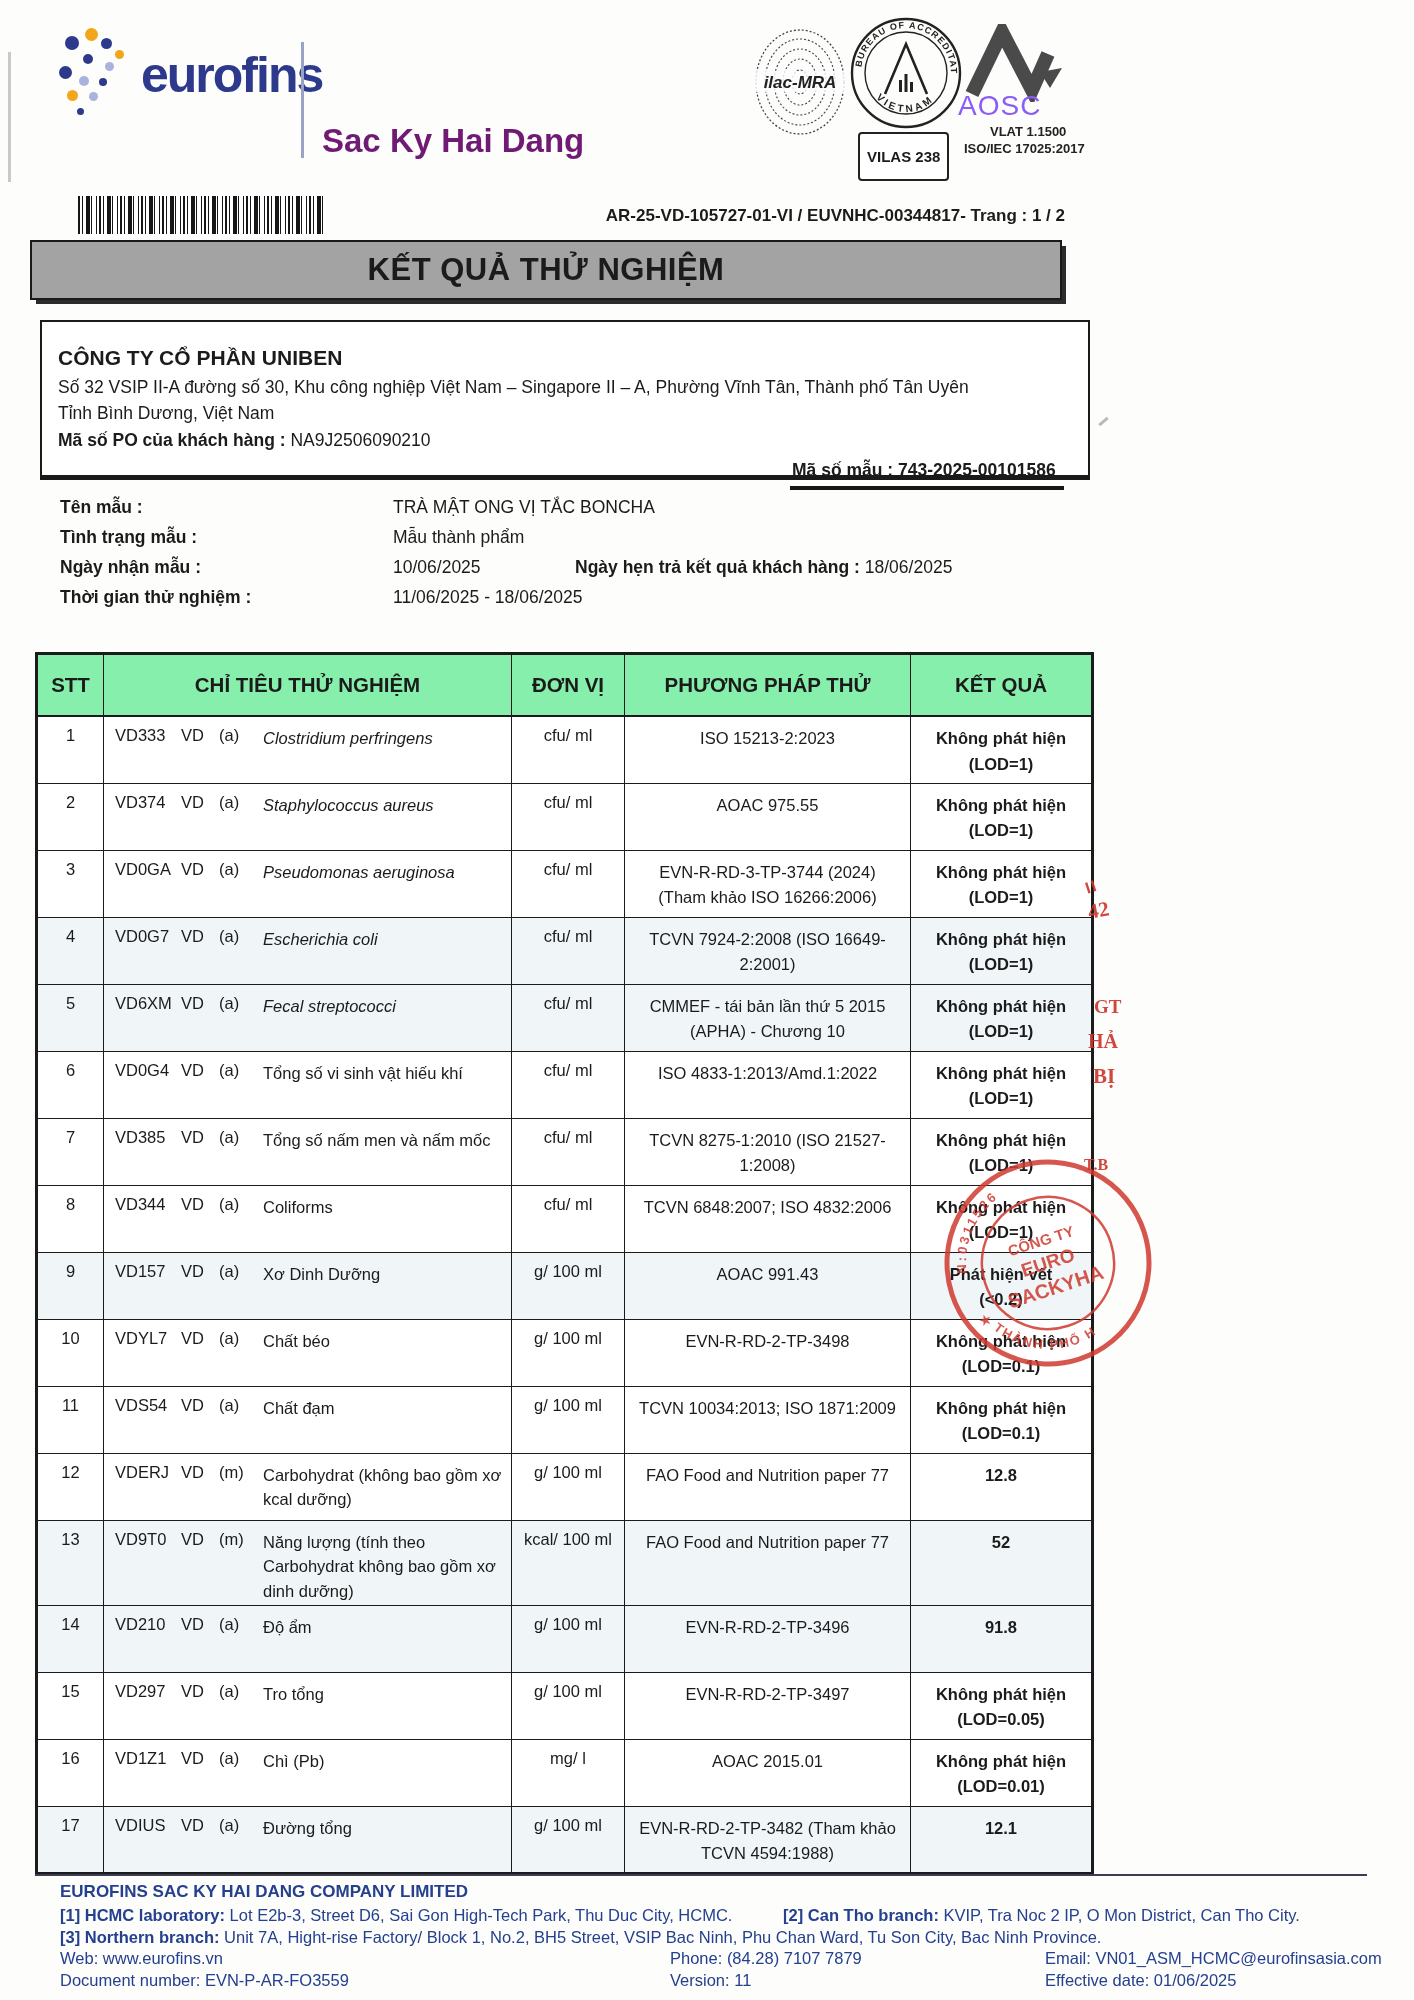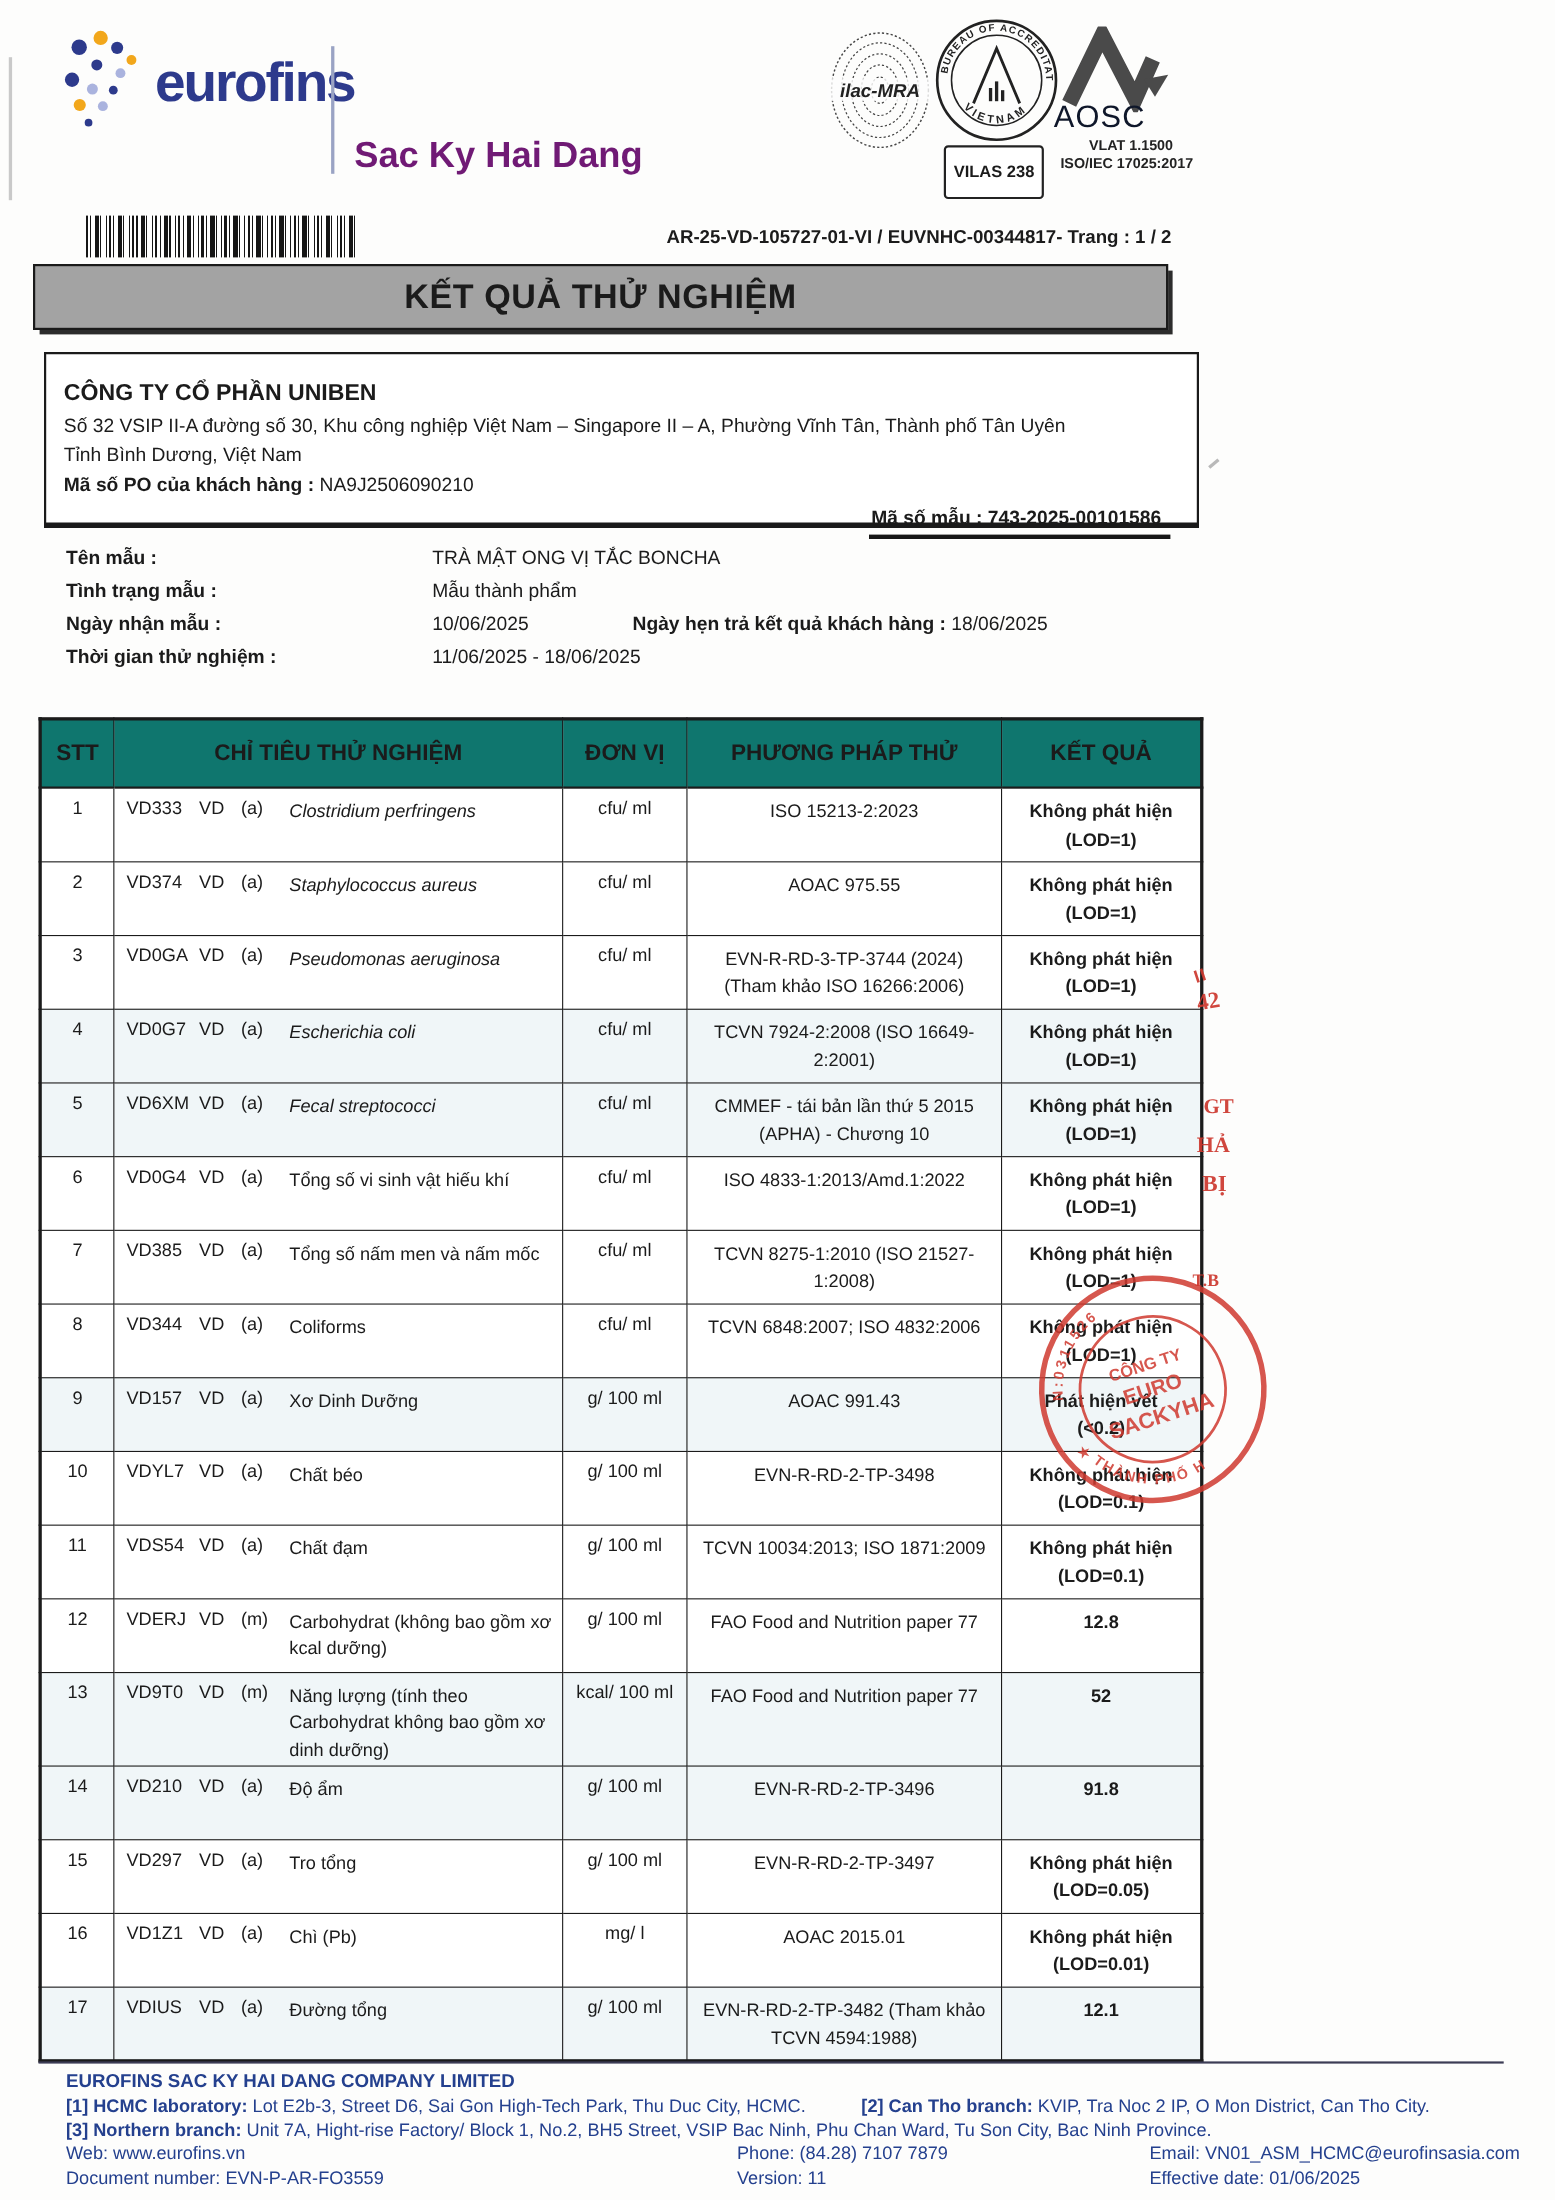--- a/index.html
+++ b/index.html
@@ -23,21 +23,21 @@
   .brand-text{font-size:50px;font-weight:700;color:#2d3a8c;letter-spacing:-2px;line-height:94px;margin-left:10px;}
   .brand-divider{position:absolute;left:301px;top:42px;width:3px;height:116px;background:#9aa3c4;}
   .sub-brand{position:absolute;left:322px;top:122px;font-size:33px;font-weight:700;color:#701a75;}
 
   
   .acc-ilac{position:absolute;left:752px;top:26px;width:96px;height:112px;}
   .acc-boa{position:absolute;left:849px;top:16px;width:114px;height:114px;}
   .vilas{position:absolute;left:858px;top:132px;border:2.5px solid #222;border-radius:4px;
          padding:12px 7px;font-weight:700;font-size:15px;height:21px;line-height:21px;background:#fff;}
   .acc-aosc{position:absolute;left:958px;top:24px;width:140px;height:140px;}
-  .aosc-name{position:absolute;left:0px;top:66px;font-size:28px;color:#0f172a;letter-spacing:1px;}
+  .aosc-name{position:absolute;left:0px;top:66px;font-size:28px;color:#8b5cf6;letter-spacing:1px;}
   .aosc-vlat{position:absolute;left:32px;top:100px;font-size:13px;font-weight:700;color:#222;}
   .aosc-iso{position:absolute;left:6px;top:117px;font-size:13px;font-weight:700;color:#222;}
 
   
   .barcode{position:absolute;left:78px;top:196px;width:246px;height:38px;
     background:repeating-linear-gradient(90deg,#161616 0 2px,#fff 2px 4px,#161616 4px 5px,#fff 5px 8px,
       #161616 8px 12px,#fff 12px 13px,#161616 13px 14px,#fff 14px 18px,#161616 18px 19px,#fff 19px 21px);}
   .report-no{position:absolute;left:500px;top:206px;width:565px;text-align:right;font-size:17px;font-weight:700;}
 
   
@@ -56,21 +56,21 @@
   .sample-rows{position:absolute;left:35px;top:497px;width:1060px;}
   .s-row{position:relative;height:30px;font-size:17.5px;}
   .s-label{position:absolute;left:25px;font-weight:700;}
   .s-value{position:absolute;left:358px;}
   .s-extra{position:absolute;left:540px;}
 
   
   table.results{position:absolute;left:35px;top:652px;width:1056px;border-collapse:collapse;
                 table-layout:fixed;border:3px solid #1b1b1b;background:#fff;}
   .results th,.results td{border:1.5px solid #1b1b1b;}
-  .results th{height:58px;font-size:20.5px;font-weight:700;vertical-align:middle;background:#0f766e;}
+  .results th{height:58px;font-size:20.5px;font-weight:700;vertical-align:middle;background:#86efac;}
   .results tbody tr{height:67px;}
   .results td{vertical-align:top;padding-top:9px;font-size:16.5px;}
   .results thead th{border-bottom-width:2.5px;}
   .c-stt{text-align:center;font-size:17px;}
   .c-name-flex{display:flex;padding-left:10px;}
   .code{width:66px;} .lab{width:38px;} .tag{width:44px;}
   .tname{flex:1;line-height:1.5;padding-right:0;}
   .tname.it{font-style:italic;}
   .c-unit{text-align:center;}
   .c-method{text-align:center;line-height:1.55;padding-left:10px;padding-right:10px;}

